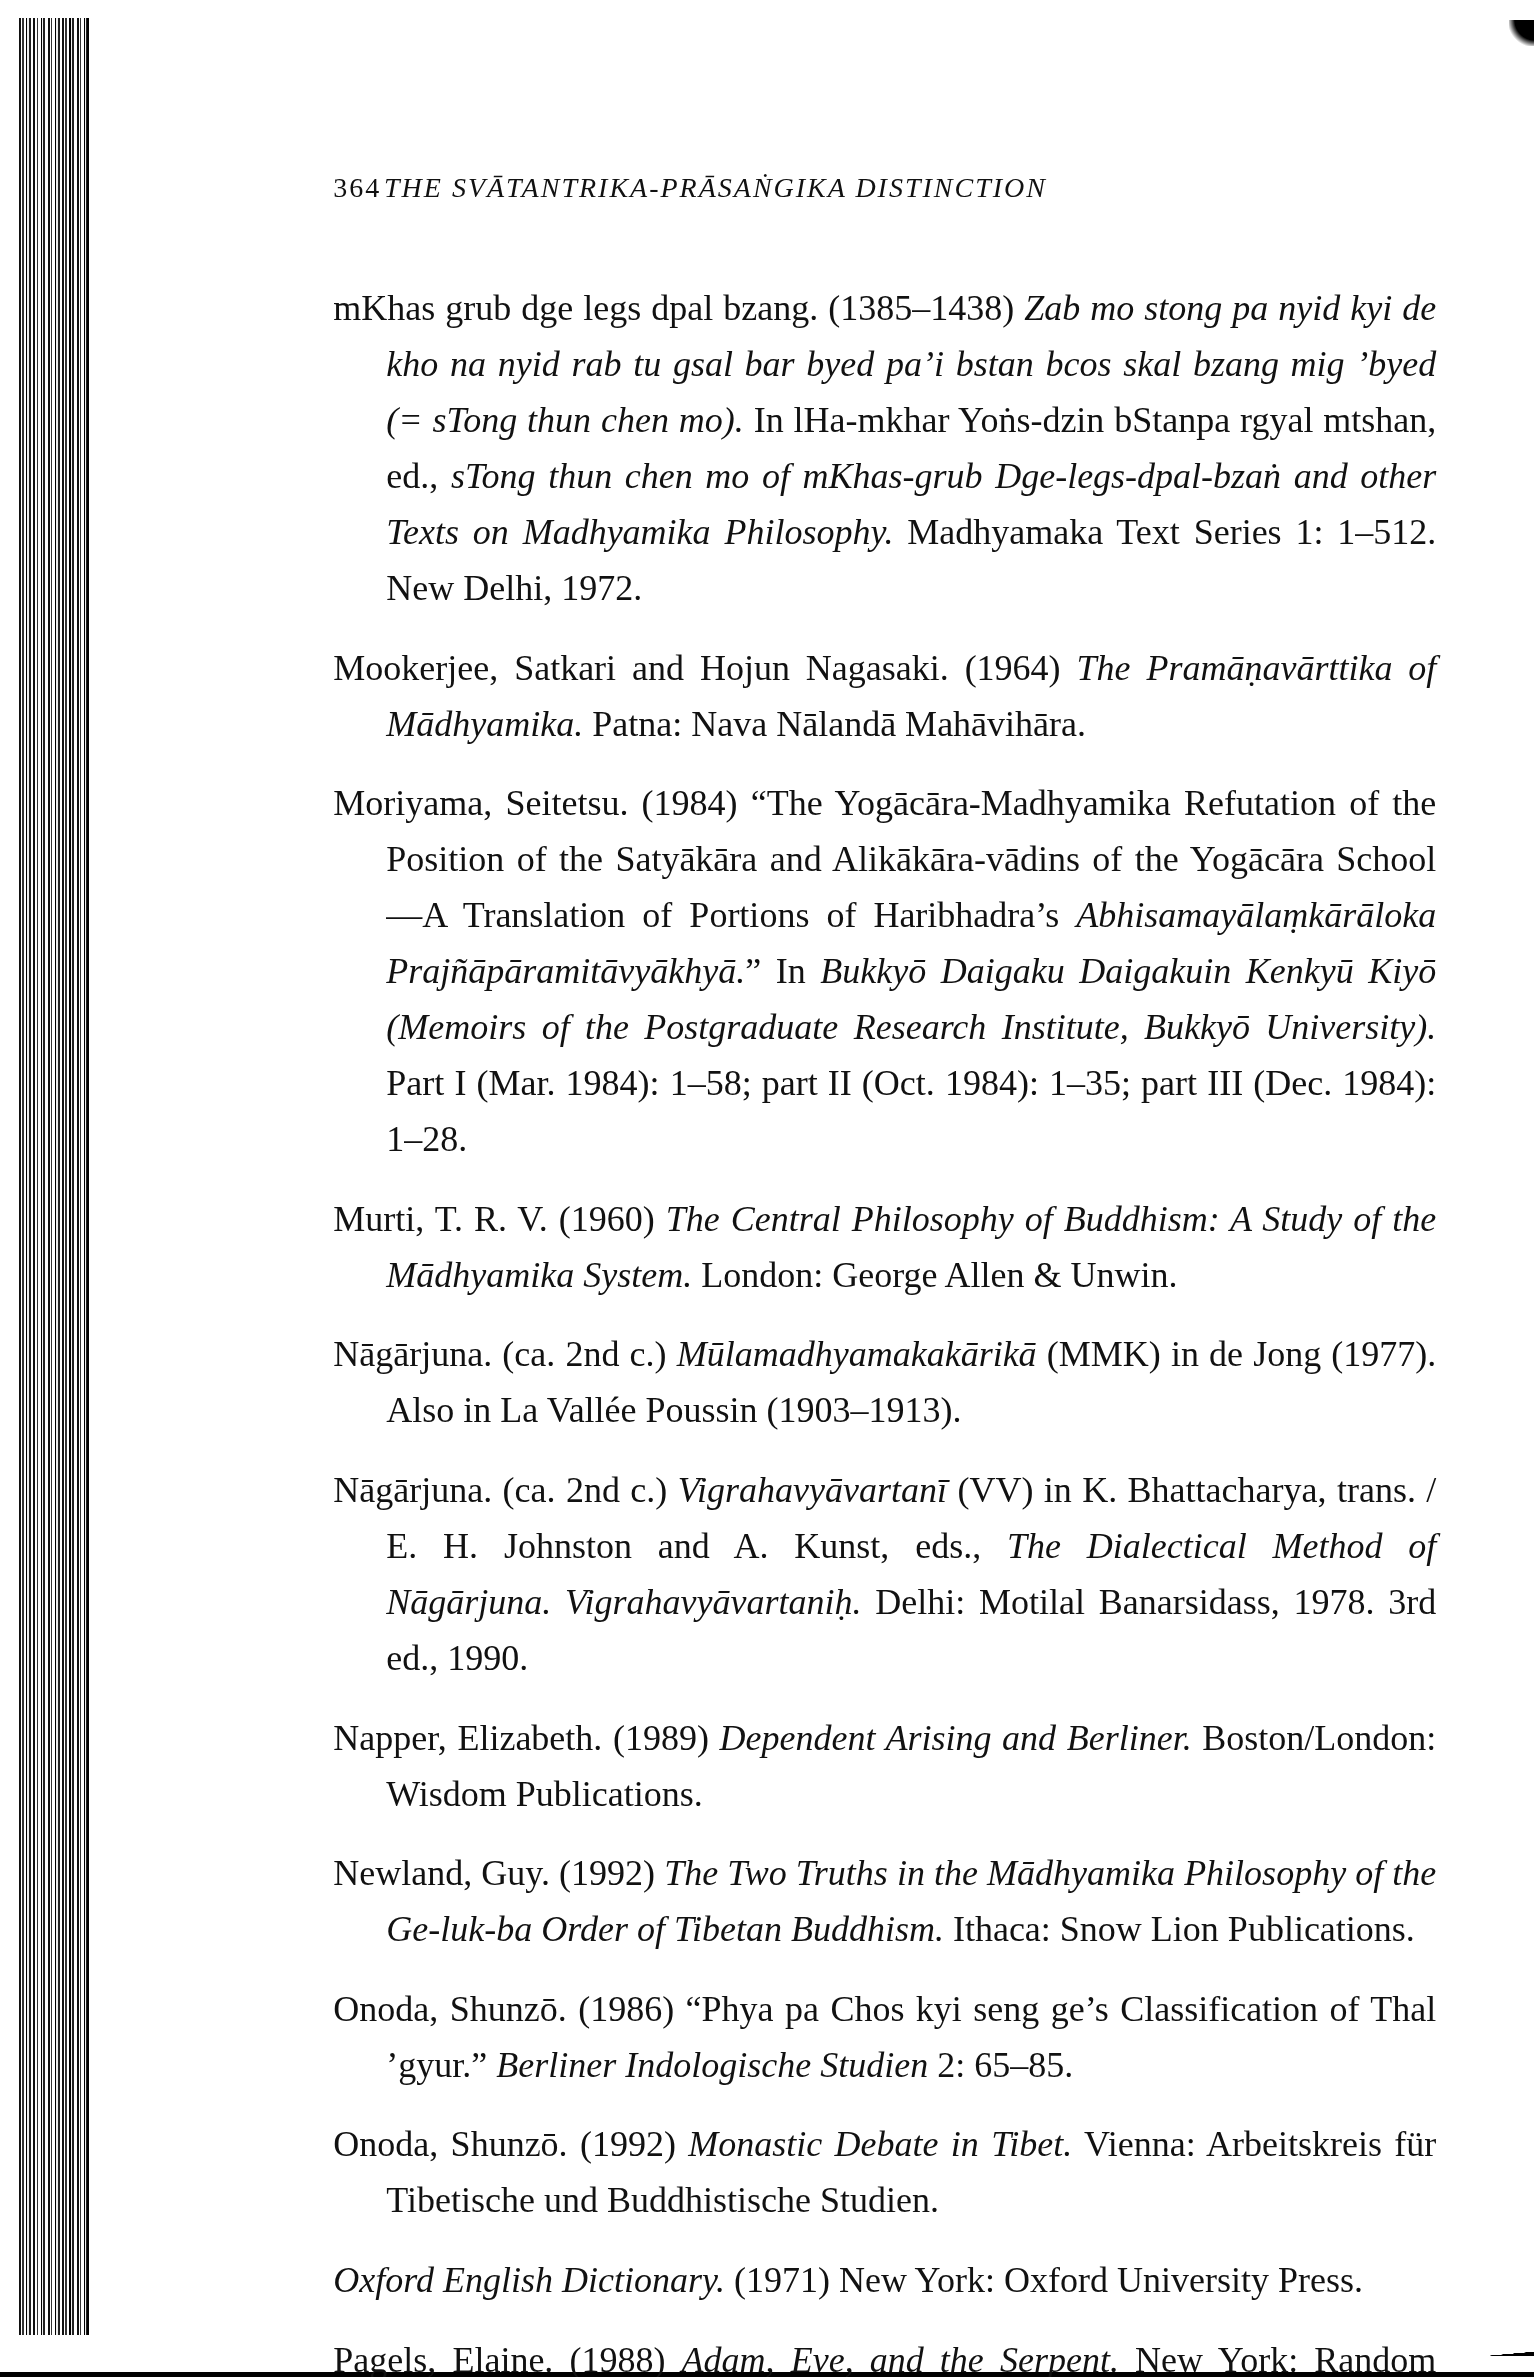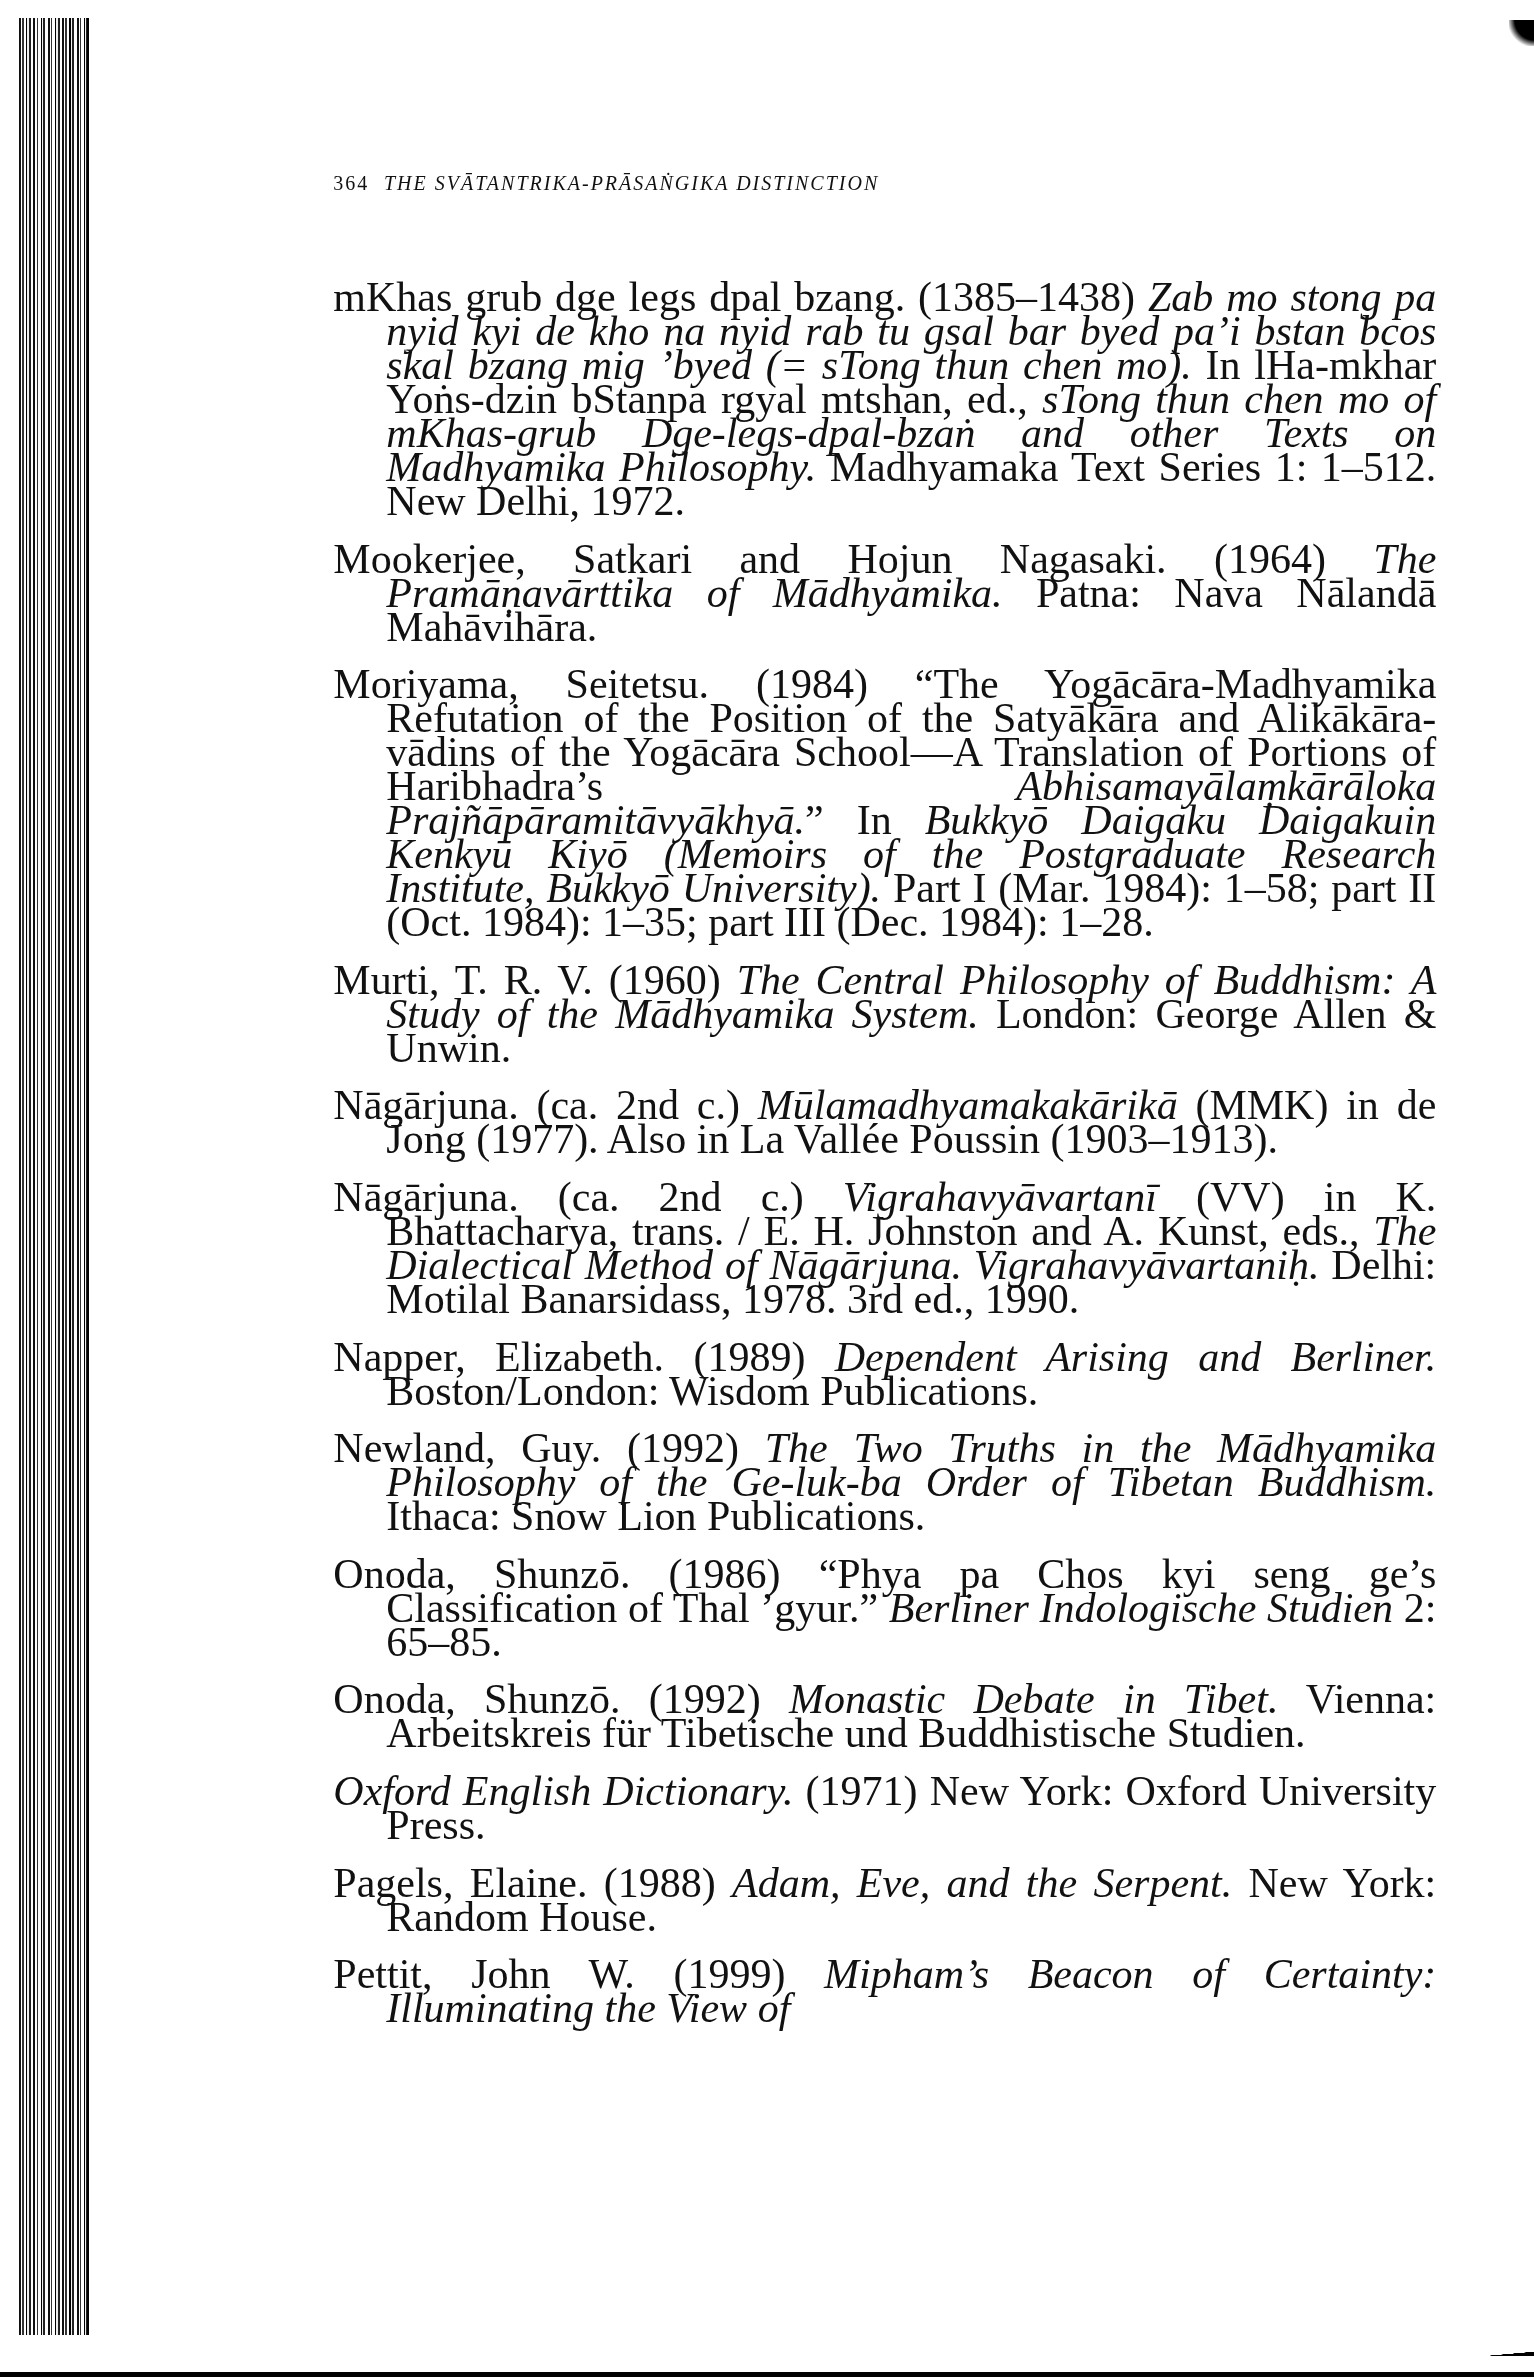--- a/index.html
+++ b/index.html
@@ -14,26 +14,26 @@
   .gutter-edge { position: absolute; left: 87px; top: 17.7px; width: 2px; height: 2317px; background: #000; }
   .corner-tr { position: absolute; right: 0; top: 19.7px; width: 26px; height: 26px;
     background: radial-gradient(circle at 100% 0%, #000 0 55%, rgba(0,0,0,0) 75%); }
   .corner-br { position: absolute; right: 0; top: 2351px; width: 45px; height: 5.3px;
     background: linear-gradient(175deg, #fff 50%, #000 52%); }
   .bottom-bar { position: absolute; left: 0; bottom: 0; width: 1535px; height: 5.3px; background: #000; }
 
   .page { position: absolute; left: 328px; top: 0; width: 1116px; }
 
   .running-head { position: absolute; top: 172px; left: 0; width: 1116px; height: 39px;
-    font-size: 20px; letter-spacing: 2px; }
+    font-size: 28px; letter-spacing: 2px; }
   .running-head .folio { position: absolute; left: 5.3px; top: 0; }
   .running-head .title { position: absolute; left: 56px; top: 0; font-style: italic; }
 
   .refs { position: absolute; top: 280px; left: 5.3px; width: 1103px; }
-  .ref { font-size: 42px; line-height: 34px; padding-left: 53px; text-indent: -53px;
+  .ref { font-size: 36px; line-height: 56px; padding-left: 53px; text-indent: -53px;
     margin: 0 0 23.6px 0; text-align: justify; }
   .ref i { font-style: italic; }
 </style>
 </head>
 <body>
 
 <div class="gutter"></div>
 <div class="gutter-edge"></div>
 <div class="corner-tr"></div>
 <div class="corner-br"></div>

